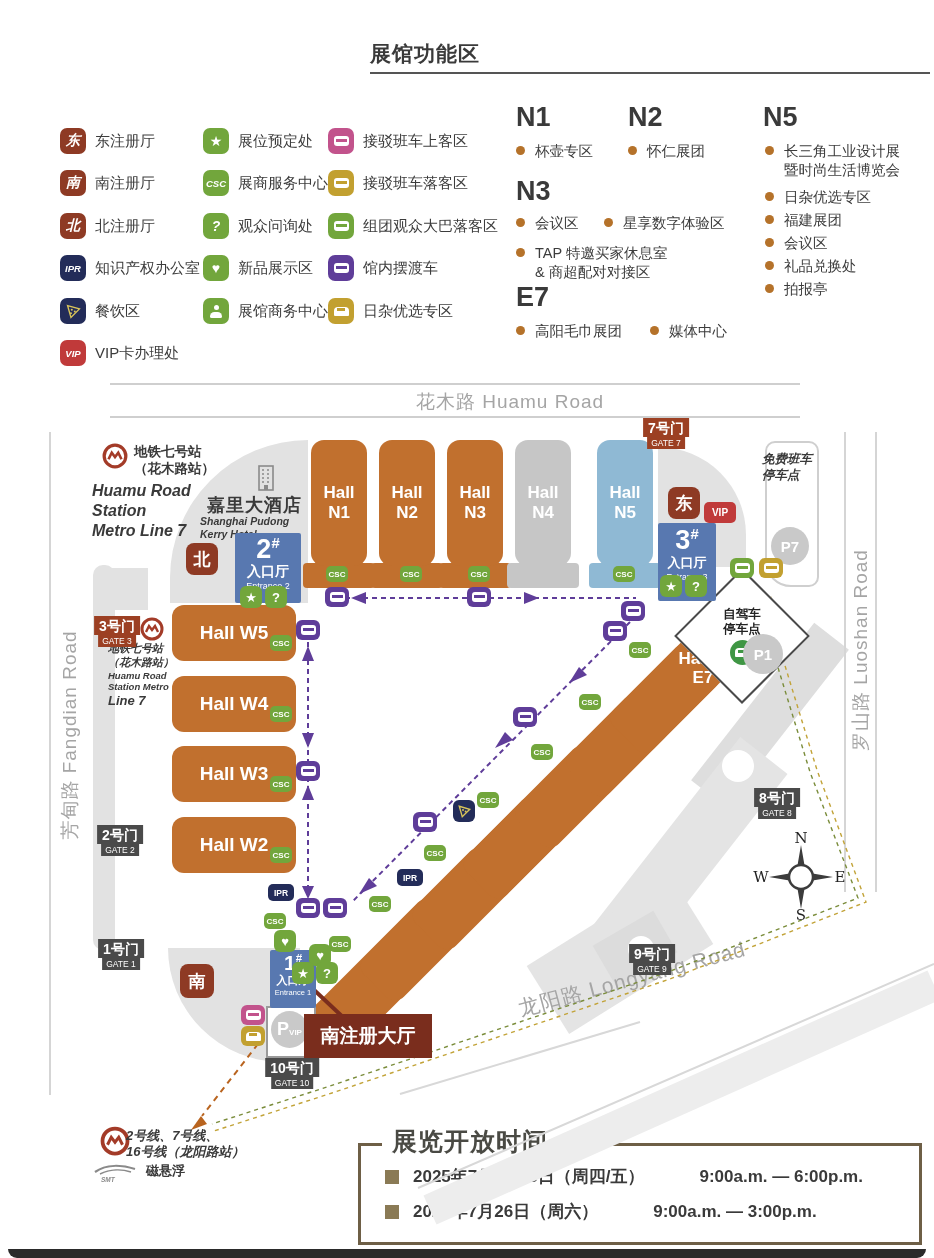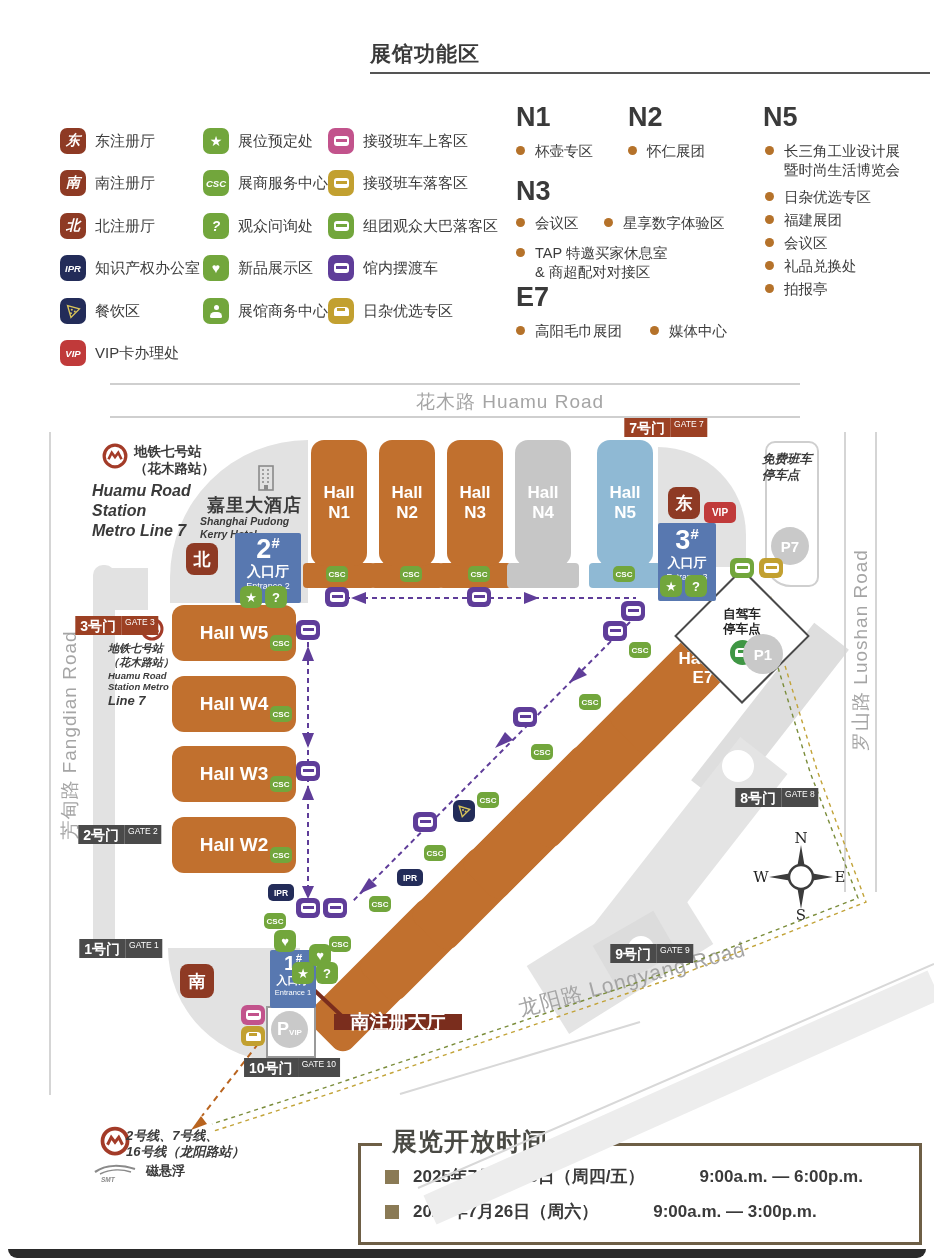--- a/index.html
+++ b/index.html
@@ -53,21 +53,21 @@
   .hallblue{background:#8fb9d4;}
   .whall{position:absolute;left:172px;width:124px;height:56px;background:#c1702e;border-radius:12px;color:#fff;font-weight:700;font-size:19px;display:flex;align-items:center;justify-content:center;}
   .ehall{position:absolute;width:175px;height:56px;background:#c1702e;border-radius:13px;transform:translate(-50%,-50%) rotate(-45deg);}
   .elbl{position:absolute;inset:0;display:flex;flex-direction:column;align-items:center;justify-content:center;transform:rotate(45deg);color:#fff;font-weight:700;font-size:17px;line-height:1.1;}
   .elbl .ind{margin-left:18px;}
   .entr{position:absolute;background:#5878b0;color:#fff;text-align:center;border-radius:2px;}
   .enum{font-weight:700;line-height:1;}
   .enum sup{font-size:55%;}
   .ecn{font-weight:700;}
   .een{font-weight:400;}
-  .gate{position:absolute;transform:translateX(-50%);display:flex;flex-direction:row;line-height:1;z-index:5;}
+  .gate{position:absolute;transform:translateX(-50%);display:flex;flex-direction:column;align-items:center;line-height:1;z-index:5;}
   .gate .cn{background:#4a4a4a;color:#fff;font-weight:700;font-size:14px;padding:2.5px 5px;}
   .gate .en{background:#4a4a4a;color:#fff;font-size:8.5px;padding:1.5px 4px;margin-top:0;}
   .gate.red .cn,.gate.red .en{background:#9c4023;}
   .regsq{position:absolute;width:32px;height:32px;background:#8e3a24;border-radius:8px;color:#fff;font-weight:700;font-size:17px;display:flex;align-items:center;justify-content:center;z-index:4;}
   .mb{position:absolute;width:22px;height:16px;border-radius:5px;color:#fff;font-weight:700;font-size:8px;display:flex;align-items:center;justify-content:center;z-index:6;}
   .sq22{width:22px;height:22px;border-radius:6px;font-size:13px;}
   .mbus{width:24px;height:20px;border-radius:6px;z-index:6;}
   .mipr{width:26px;height:17px;border-radius:5px;font-size:8.5px;}
   .pcirc{position:absolute;background:#c9c9c9;border-radius:50%;color:#fff;font-weight:700;display:flex;align-items:center;justify-content:center;z-index:4;}
   .whitebox{position:absolute;background:#fff;border:2px solid #cfcfcf;z-index:3;}
@@ -655,21 +655,21 @@
       <span style="display:block;font-size:9.5px">Station Metro</span>
       <span style="display:block;font-size:13px">Line 7</span>
   </div>
 
   <div class="whitebox" style="left:266px;top:1006px;width:46px;height:48px;border:2px solid #9a9a9a"></div>
   <div class="pcirc" style="left:271px;top:1011px;width:37px;height:37px;font-size:18px">
       <span>P</span>
       <span style="font-size:8px;margin-top:6px">VIP</span>
     </div>
 
-  <div class="sbanner" style="left:334px;top:1014px;width:128px;height:16px">
+  <div class="sbanner" style="left:304px;top:1014px;width:128px;height:44px">
       <span>南注册大厅</span>
     </div>
 
   <div class="compassL" style="left:801px;top:838px">N</div>
   <div class="compassL" style="left:840px;top:877px">E</div>
   <div class="compassL" style="left:801px;top:915px">S</div>
   <div class="compassL" style="left:761px;top:877px">W</div>
 
   <div class="abs" style="left:100px;top:1126px"><svg width="30" height="30" viewBox="0 0 24 24">
         <circle cx="12" cy="12" r="10" fill="none" stroke="#a33b28" stroke-width="3"></circle>

